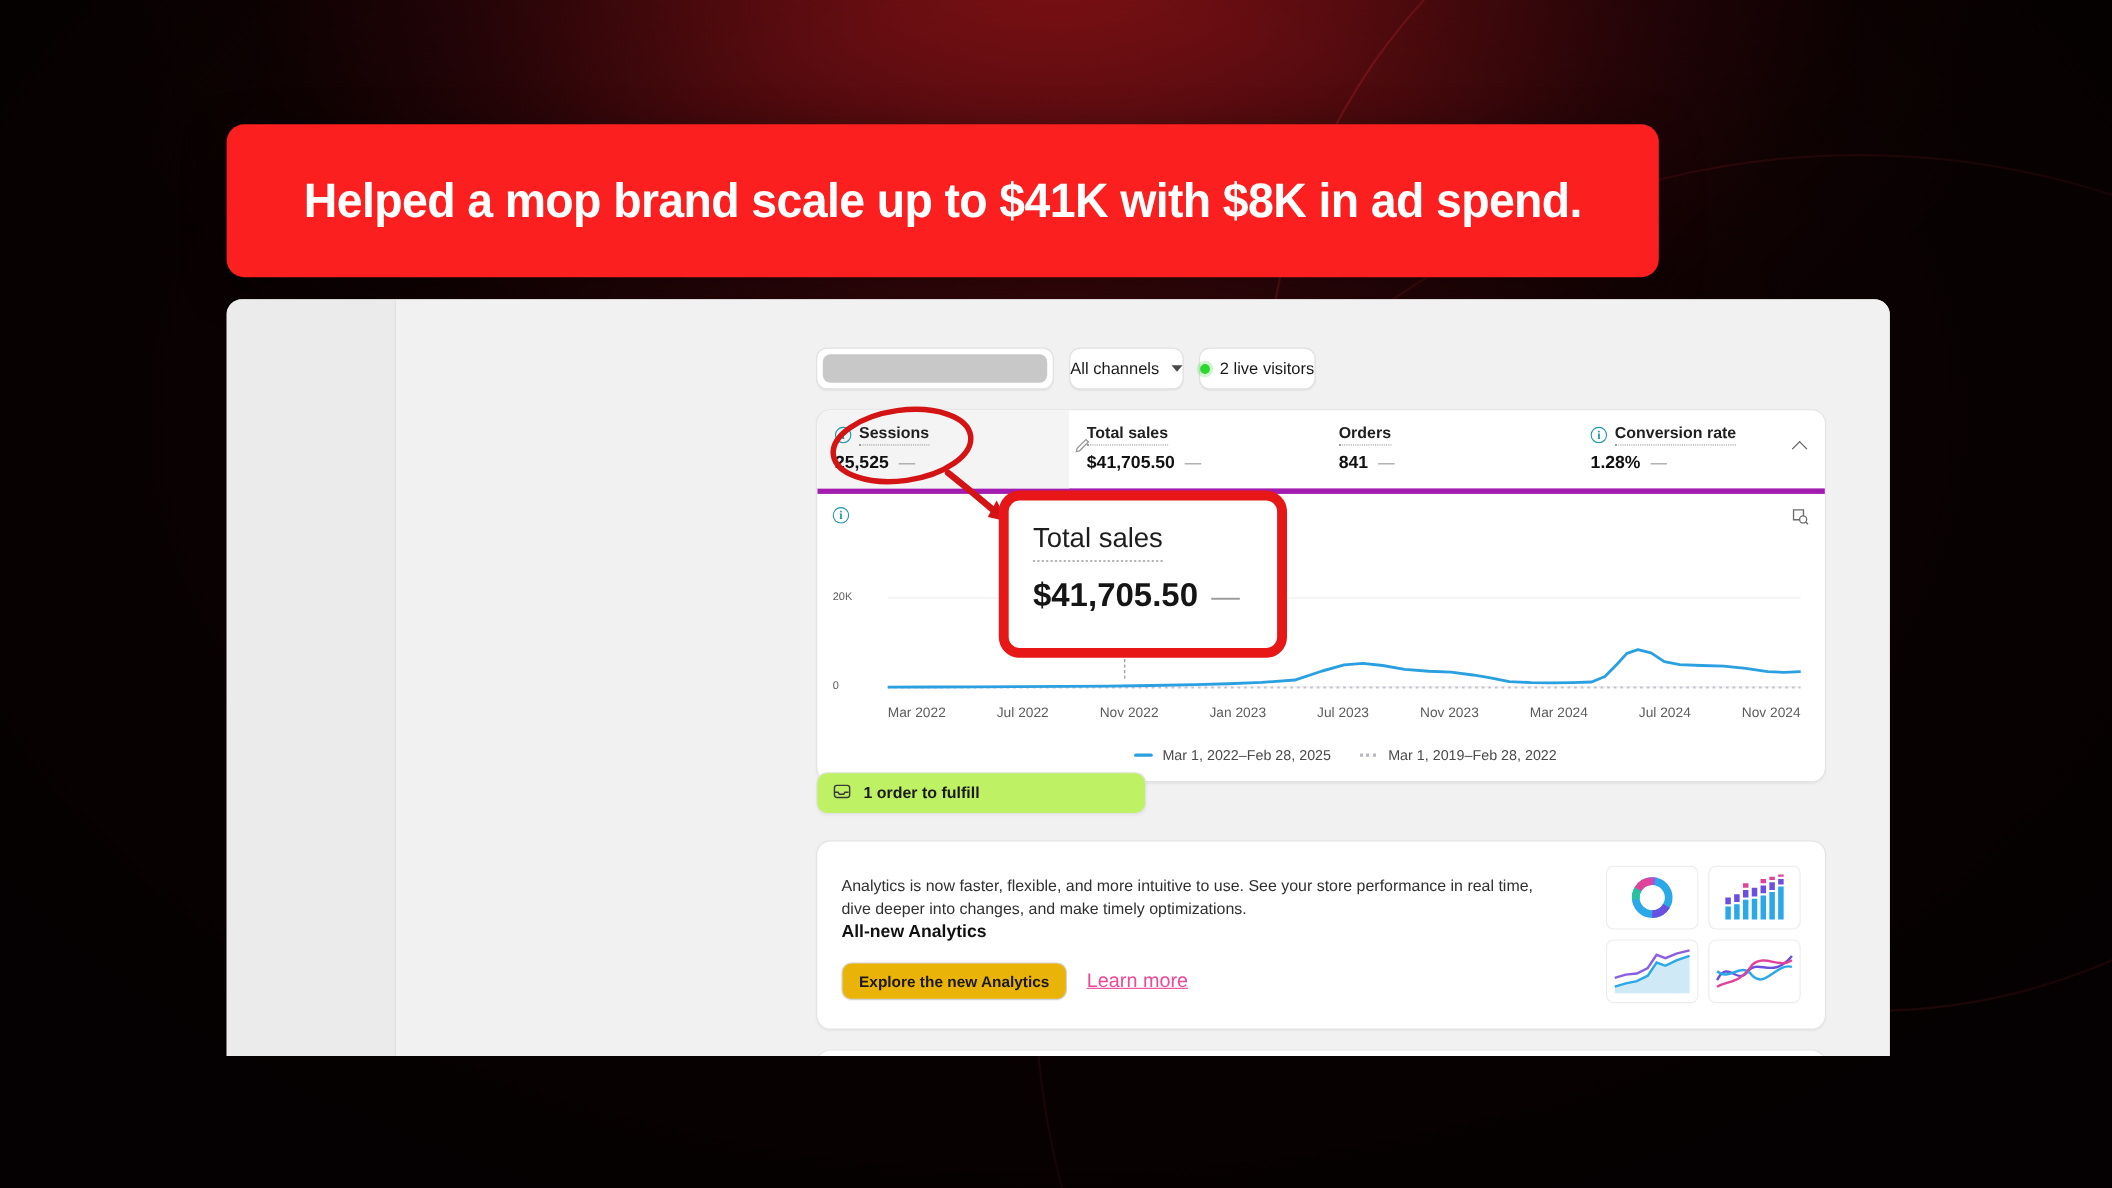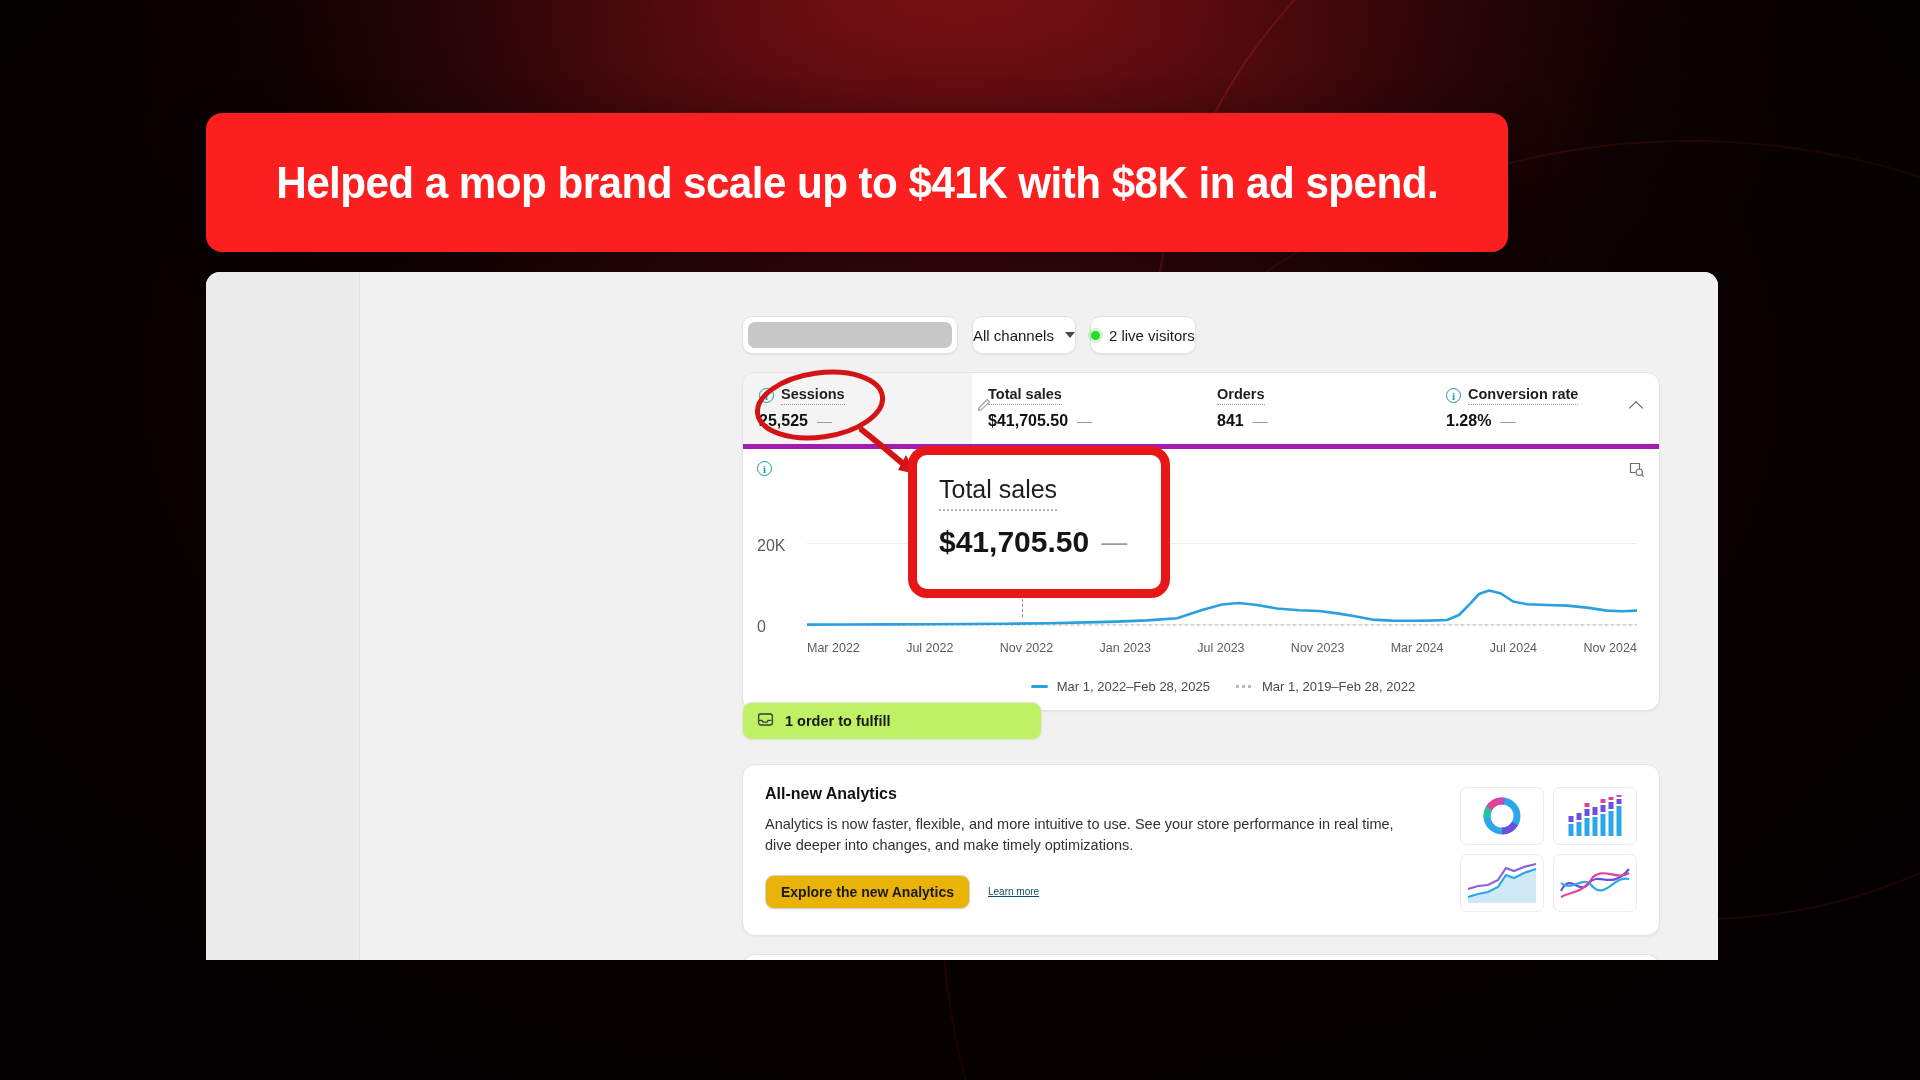--- a/index.html
+++ b/index.html
@@ -164,21 +164,21 @@
 
   
   #chartzone { position: relative; height: 228px; }
   #ico-info-chart { position: absolute; left: 14px; top: 12px; }
   #ico-zoom-chart { position: absolute; right: 14px; top: 12px; }
   #plot {
     position: absolute; left: 14px; top: 40px;
     width: 890px; height: 140px;
   }
   .ylab {
-    position: absolute; font-size: 16px; color: #5c5c5c;
+    position: absolute; font-size: 10px; color: #5c5c5c;
     left: 0; width: 48px; text-align: left;
   }
   #yl-20k { top: 48px; }
   #yl-0 { top: 129px; }
   #plotarea {
     position: absolute; left: 50px; top: 0;
     width: 830px; height: 148px;
   }
   .gridline { position: absolute; left: 0; width: 100%; height: 1px; background: #ededed; }
   #xaxis {
@@ -242,21 +242,21 @@
     width: 645px;
   }
   #an-actions { margin-top: 18px; display: flex; align-items: center; gap: 18px; }
   #an-btn {
     height: 34px; padding: 0 15px;
     background: #eab308; border: 1px solid #d3d3d3; border-radius: 9px;
     font-size: 14px; font-weight: bold; color: #1a1a1a;
     display: flex; align-items: center;
     box-shadow: 0 1px 1px rgba(0,0,0,0.05);
   }
-  #an-link { font-size: 10px; color: #0c4a6e; }
+  #an-link { font-size: 18px; color: #ec4899; }
   #an-thumbs {
     position: absolute; right: 22px; top: 22px;
     display: grid;
     grid-template-columns: 84px 84px;
     grid-template-rows: 58px 58px;
     gap: 9px;
   }
   .thumb {
     background: #fff;
     border: 1px solid #ececec; border-radius: 7px;
@@ -441,22 +441,22 @@
       <span>
         <svg width="17" height="17" viewBox="0 0 17 17" fill="none">
           <rect x="1.6" y="3" width="13.8" height="11" rx="2.2" stroke="#3a3a3a" stroke-width="1.3"></rect>
           <path d="M1.6 9.3h3.3l1.1 1.8h4l1.1-1.8h3.3" stroke="#3a3a3a" stroke-width="1.3" fill="none"></path>
         </svg>
       </span>
       <span>1 order to fulfill</span>
     </div>
 
     <div id="card-analytics">
+      <div id="an-body">Analytics is now faster, flexible, and more intuitive to use. See your store performance in real time, dive deeper into changes, and make timely optimizations.</div>
       <div id="an-title">All-new Analytics</div>
-      <div id="an-body">Analytics is now faster, flexible, and more intuitive to use. See your store performance in real time, dive deeper into changes, and make timely optimizations.</div>
       <div id="an-actions">
         <div id="an-btn">Explore the new Analytics</div>
         <a id="an-link" href="#">Learn more</a>
       </div>
 
       <div id="an-thumbs">
         <div class="thumb">
           <svg width="50" height="50" viewBox="0 0 50 50">
             <circle cx="25" cy="25" r="15" fill="none" stroke="#2aa8e8" stroke-width="7"></circle>
             <path d="M25 10 a15 15 0 0 0 -13 7.5" fill="none" stroke="#e0449a" stroke-width="7"></path>

